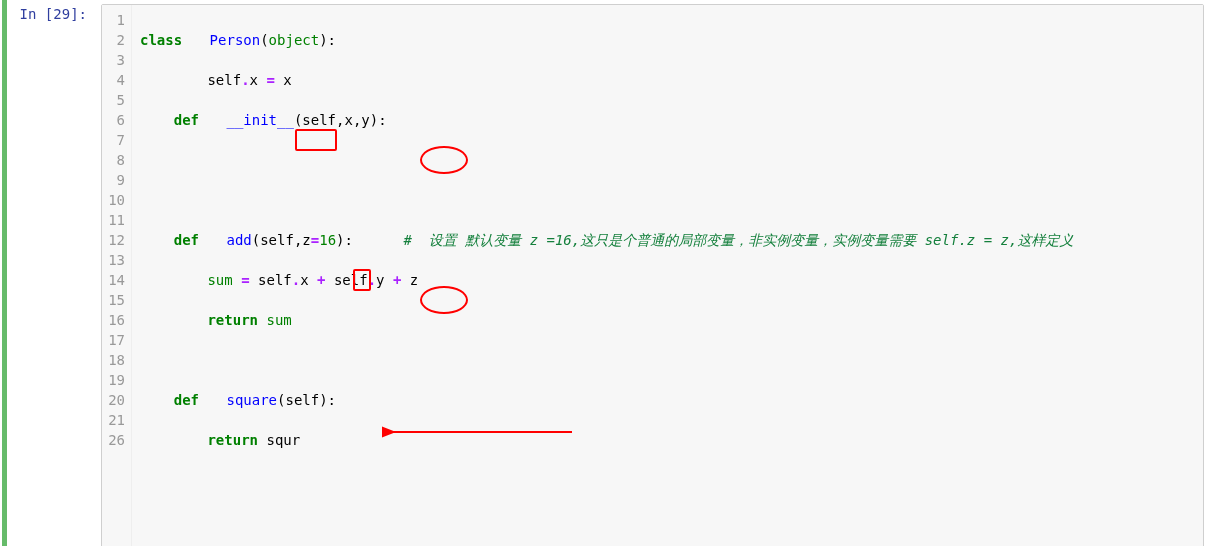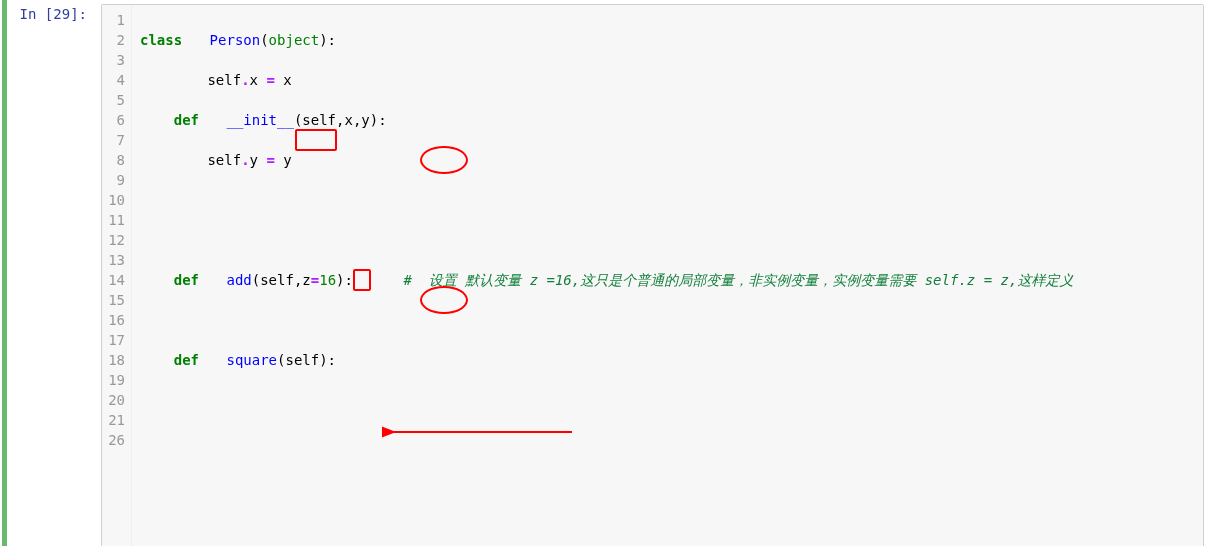--- a/index.html
+++ b/index.html
@@ -108,26 +108,28 @@
           <div>18</div>
           <div>19</div>
           <div>20</div>
           <div>21</div>
           <div>26</div>
         </div>
     <div class="code">
 <div><span class="k-green">class</span> <span class="name-func">Person</span>(<span class="builtin">object</span>):</div>
 <div>        self<span class="op">.</span>x <span class="op">=</span> x</div>
 <div>    <span class="k-green">def</span> <span class="name-func">__init__</span><span>(self,x,y):</span></div>
-<div>        self<span class="op">.</span>y <span class="op">=</span> y</div>
 <div> </div>
 <div> </div>
 <div>    <span class="k-green">def</span> <span class="name-func">add</span>(<span>self</span>,<span>z</span><span class="op">=</span><span class="num">16</span>):      <span class="comment">#  设置 默认变量 z =16,这只是个普通的局部变量，非实例变量，实例变量需要 self.z = z,这样定义</span></div>
+<div>        <span class="builtin">sum</span> <span class="op">=</span> self<span class="op">.</span>x <span class="op">+</span> self<span class="op">.</span>y <span class="op">+</span> <span>z</span></div>
+<div>        <span class="k-green">return</span> <span class="builtin">sum</span></div>
 <div> </div>
 <div>    <span class="k-green">def</span> <span class="name-func">square</span>(<span>self</span>):</div>
+<div>        <span class="k-green">return</span> <span>squr</span></div>
 
 
 
 
 
 
 
 
 
 

